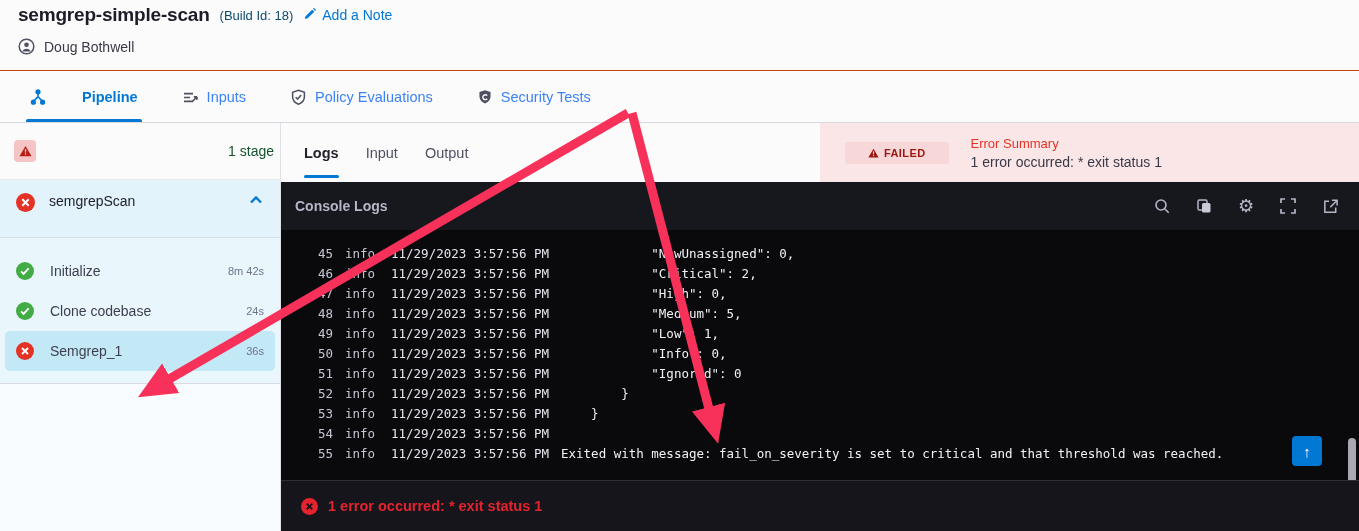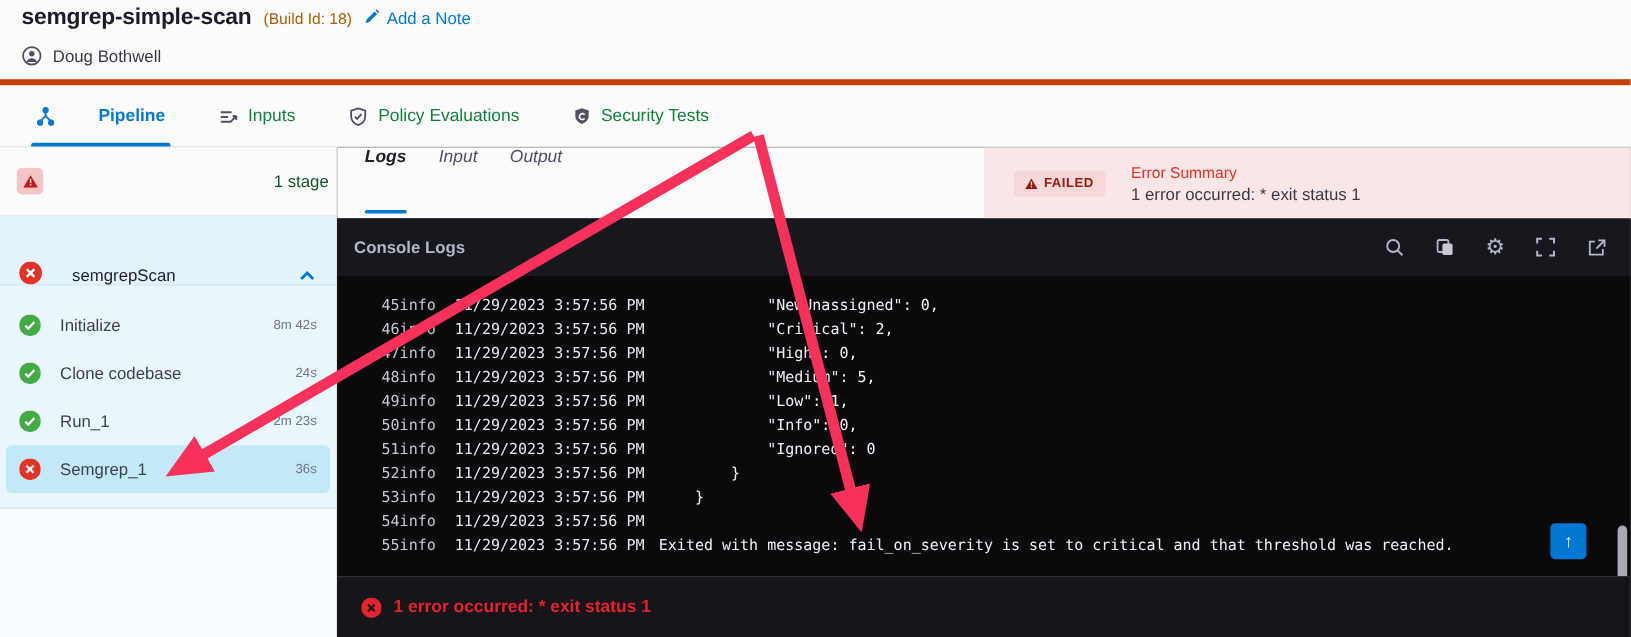--- a/index.html
+++ b/index.html
@@ -1,71 +1,71 @@
 <!DOCTYPE html>
 <html><head>
 <meta charset="utf-8">
 <style>
   * { margin:0; padding:0; box-sizing:border-box; }
   body { font-family:"Liberation Sans", sans-serif; background:#fff; }
   .page { position:relative; width:1359px; height:531px; background:#fff; overflow:hidden; }
 
   
-  .header { position:absolute; top:0; left:0; right:0; height:71px; background:#fbfbfc; border-bottom:5px solid #c2410c; }
+  .header { position:absolute; top:0; left:0; right:0; height:71px; background:#fbfbfc; border-bottom:1px solid #c2410c; }
   .title-row { position:absolute; top:4px; left:18px; display:flex; align-items:center; gap:10px; }
   .pipeline-title { font-size:19px; font-weight:bold; color:#1c1c28; letter-spacing:-0.2px; }
-  .build-id { font-size:13px; color:#a16207; }
+  .build-id { font-size:13px; color:#0c4a6e; }
   .add-note { display:flex; align-items:flex-start; gap:5px; color:#0278d5; font-size:14px; cursor:pointer; }
   .user-row { position:absolute; top:38px; left:18px; display:flex; align-items:center; gap:9px; color:#383946; font-size:14px; }
 
   
   .tabbar { position:absolute; top:72px; left:0; right:0; height:51px; background:#fbfbfc; border-bottom:1px solid #d8d9e0; }
   .nav-tabs { position:absolute; left:30px; top:0; height:100%; display:flex; gap:44px; align-items:center; }
-  .nav-tab { position:relative; height:100%; display:flex; align-items:center; gap:8px; font-size:14.5px; color:#15803d; cursor:pointer; }
+  .nav-tab { position:relative; height:100%; display:flex; align-items:center; gap:8px; font-size:14.5px; color:#3b82f6; cursor:pointer; }
   .nav-tab.active { color:#0278d5; font-weight:bold;gap:36px; }
   .nav-tab.active .underline { position:absolute; left:-4px; right:-4px; bottom:0; height:3px; background:#0278d5; border-radius:2px 2px 0 0; }
   .console-view { position:absolute; right:20px; top:0; height:100%; display:flex; align-items:center; gap:10px; font-size:13.5px; color:#383946; }
   .toggle { width:36px; height:18px; background:#0278d5; border-radius:10px; position:relative; cursor:pointer; }
   .toggle .knob { position:absolute; right:2px; top:2px; width:14px; height:14px; background:#fff; border-radius:50%; }
 
   
   .sidebar { position:absolute; top:123px; left:0; width:281px; bottom:0; background:#f9fcfe; border-right:1px solid #e0e1e7; }
   .stage-count-row { position:relative; height:57px; background:#fbfbfc; border-bottom:1px solid #e9eaef; }
   .warn-badge { position:absolute; left:14px; top:17px; width:22px; height:22px; background:#f6c4c4; border-radius:4px; display:flex; align-items:center; justify-content:center; }
   .stage-count { position:absolute; right:6px; top:50%; transform:translateY(-50%); font-size:14px; color:#14532d; }
-  .stage-header { height:58px; background:#e2f3fb; border-bottom:1px solid #d3e2ea; display:flex; align-items:flex-end; padding:0 16px; cursor:pointer;gap:11px; }
+  .stage-header { height:58px; background:#e2f3fb; border-bottom:1px solid #d3e2ea; display:flex; align-items:flex-start; padding:13px 16px; cursor:pointer; }
   .stage-name { margin-left:14px; font-size:14px; color:#22222a; flex:1; }
   .steps { background:#e9f6fc; border-bottom:1px solid #dadbe2; padding:13px 5px 12px 5px; }
   .step { height:40px; display:flex; align-items:center; padding:0 11px; cursor:pointer; border-radius:5px; }
   .step.selected { background:#c3e8f6; }
   .step-name { margin-left:16px; font-size:14px; color:#3d3f4e; flex:1; }
   .step-duration { font-size:11px; color:#70728a; }
 
   
   .console { position:absolute; left:281px; top:123px; right:0; bottom:0; background:#0a0a0d; }
   .log-tabstrip { position:absolute; top:0; left:0; right:0; height:59px; background:#fbfbfc; }
   .log-tabs { position:absolute; left:23px; top:0; height:100%; display:flex; gap:27px; align-items:center; }
-  .log-tab { position:relative; height:100%; display:flex; align-items:flex-start; font-size:14.5px; color:#4f5162; cursor:pointer;font-style:italic; }
+  .log-tab { position:relative; height:100%; display:flex; align-items:center; font-size:14.5px; color:#4f5162; cursor:pointer; }
   .log-tab.active { color:#22222a; font-weight:bold; }
   .log-tab.active .underline { position:absolute; left:0; right:0; bottom:4px; height:3px; background:#0278d5; border-radius:2px; }
   .error-summary { position:absolute; left:539px; right:0; top:0; bottom:0; background:#fbe6e7; display:flex; align-items:center; }
-  .failed-badge { margin-left:25px; background:#f7d7d8; border-radius:3px; padding:5px 9px; display:flex; align-items:center; gap:5px; font-size:11px; font-weight:bold; color:#9c1610; letter-spacing:0.4px; }
+  .failed-badge { margin-left:25px; background:#f7d7d8; border-radius:3px; padding:5px 23px; display:flex; align-items:center; gap:5px; font-size:11px; font-weight:bold; color:#9c1610; letter-spacing:0.4px; }
   .error-texts { margin-left:22px; }
   .error-title { font-size:13px; color:#e43326; margin-bottom:3px; }
   .error-message { font-size:14px; color:#383946; }
 
   .console-header { position:absolute; top:59px; left:0; right:0; height:48px; background:#17171e; display:flex; align-items:center; }
   .console-title { margin-left:14px; font-size:14px; font-weight:bold; color:#b5b6c7; }
   .console-icons { position:absolute; right:20px; display:flex; align-items:center; gap:24px; }
   .cicon { width:18px; height:18px; display:flex; align-items:center; justify-content:center; cursor:pointer; color:#b5b6c7; font-size:18px; line-height:18px; }
 
   .log-body { position:absolute; top:107px; bottom:51px; left:0; right:0; background:#0a0a0d; padding-top:14px; font-family:"DejaVu Sans Mono", monospace; font-size:12.5px; overflow:hidden; }
   .log-line { display:flex; height:20px; line-height:20px; padding-left:36px; white-space:pre; }
   .ln  { width:16px; text-align:right; color:#c6c7d4; }
-  .lvl { width:38px; margin-left:0; color:#c6c7d4; }
+  .lvl { width:38px; margin-left:12px; color:#c6c7d4; }
   .lt  { width:162px; margin-left:8px; color:#e6e6ee; }
   .lm  { margin-left:8px; color:#f2f2f6; }
 
   .scroll-top-btn { position:absolute; right:37px; bottom:65px; width:30px; height:30px; background:#0278d5; border-radius:4px; display:flex; align-items:center; justify-content:center; color:#fff; font-size:15px; cursor:pointer; }
   .log-scrollbar { position:absolute; right:3px; top:315px; width:8px; height:93px; background:#a8a9b2; border-radius:4px; }
 
   .console-footer { position:absolute; bottom:0; left:0; right:0; height:51px; background:#15151b; border-top:1px solid #2e2e38; display:flex; align-items:center; }
   .footer-error-text { margin-left:10px; font-size:14.5px; font-weight:bold; color:#e5232e; }
   .footer-icon { margin-left:20px; }
 
@@ -193,30 +193,20 @@
       </div>
       <div class="step">
         <span>
           <svg width="18" height="18" viewBox="0 0 18 18">
               <circle cx="9" cy="9" r="9" fill="#42ab45"></circle>
               <path d="M5.1 9.4l2.4 2.4 5.2-5.4" fill="none" stroke="#fff" stroke-width="1.9"></path>
             </svg>
         </span>
         <span class="step-name">Clone codebase</span>
         <span class="step-duration">24s</span>
-      </div>
-      <div class="step">
-        <span>
-          <svg width="18" height="18" viewBox="0 0 18 18">
-              <circle cx="9" cy="9" r="9" fill="#42ab45"></circle>
-              <path d="M5.1 9.4l2.4 2.4 5.2-5.4" fill="none" stroke="#fff" stroke-width="1.9"></path>
-            </svg>
-        </span>
-        <span class="step-name">Run_1</span>
-        <span class="step-duration">2m 23s</span>
       </div>
       <div class="step selected">
         <span>
           <svg width="18" height="18" viewBox="0 0 18 18">
               <circle cx="9" cy="9" r="9" fill="#e43326"></circle>
               <path d="M6 6l6 6M12 6l-6 6" stroke="#fff" stroke-width="1.9"></path>
             </svg>
         </span>
         <span class="step-name">Semgrep_1</span>
         <span class="step-duration">36s</span>

